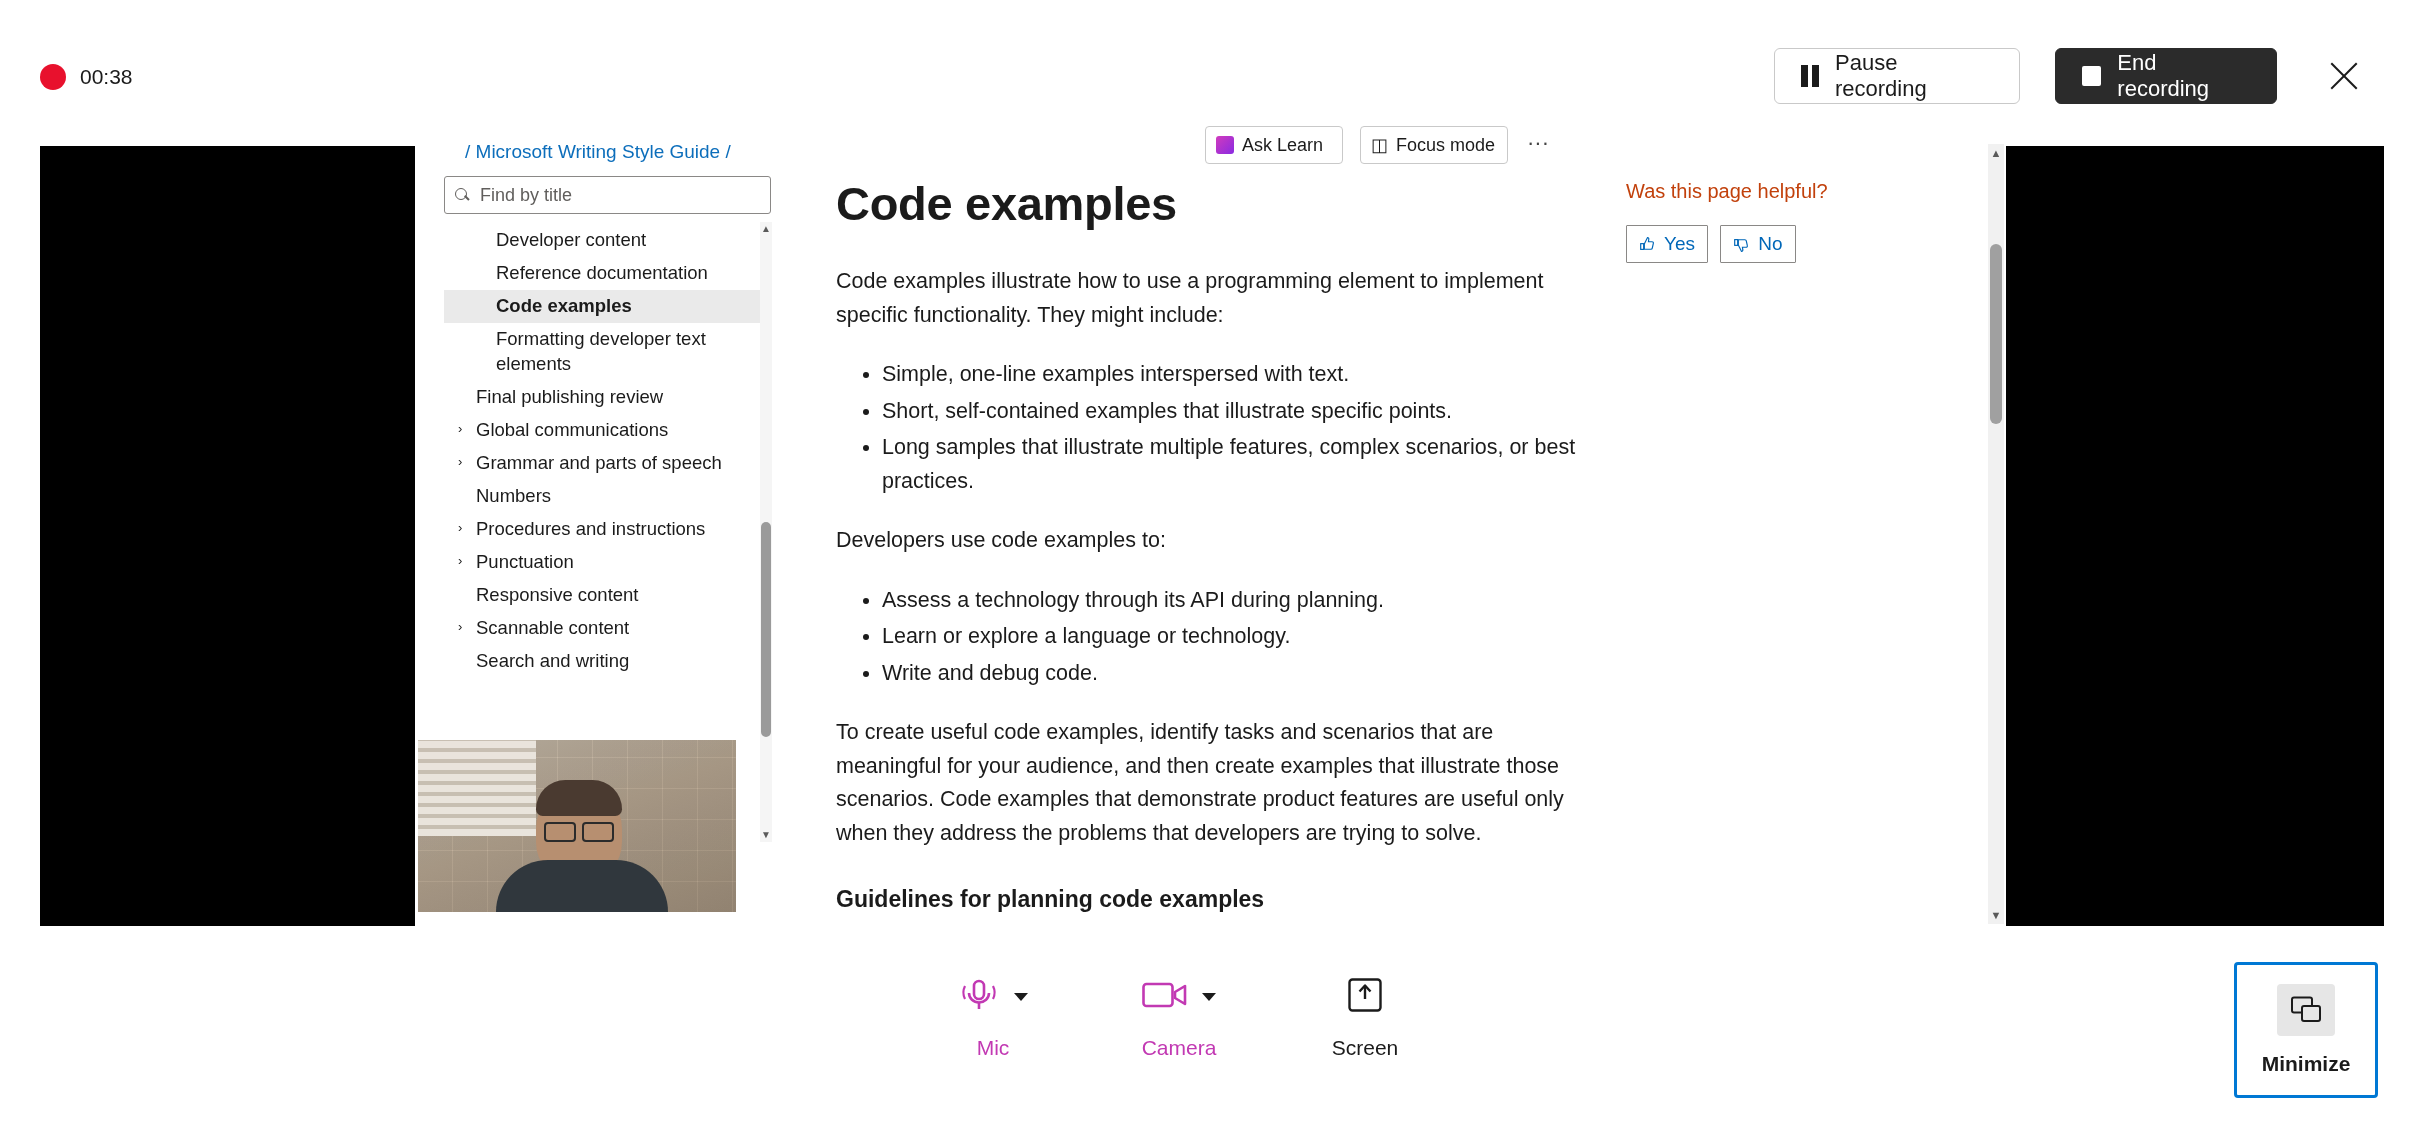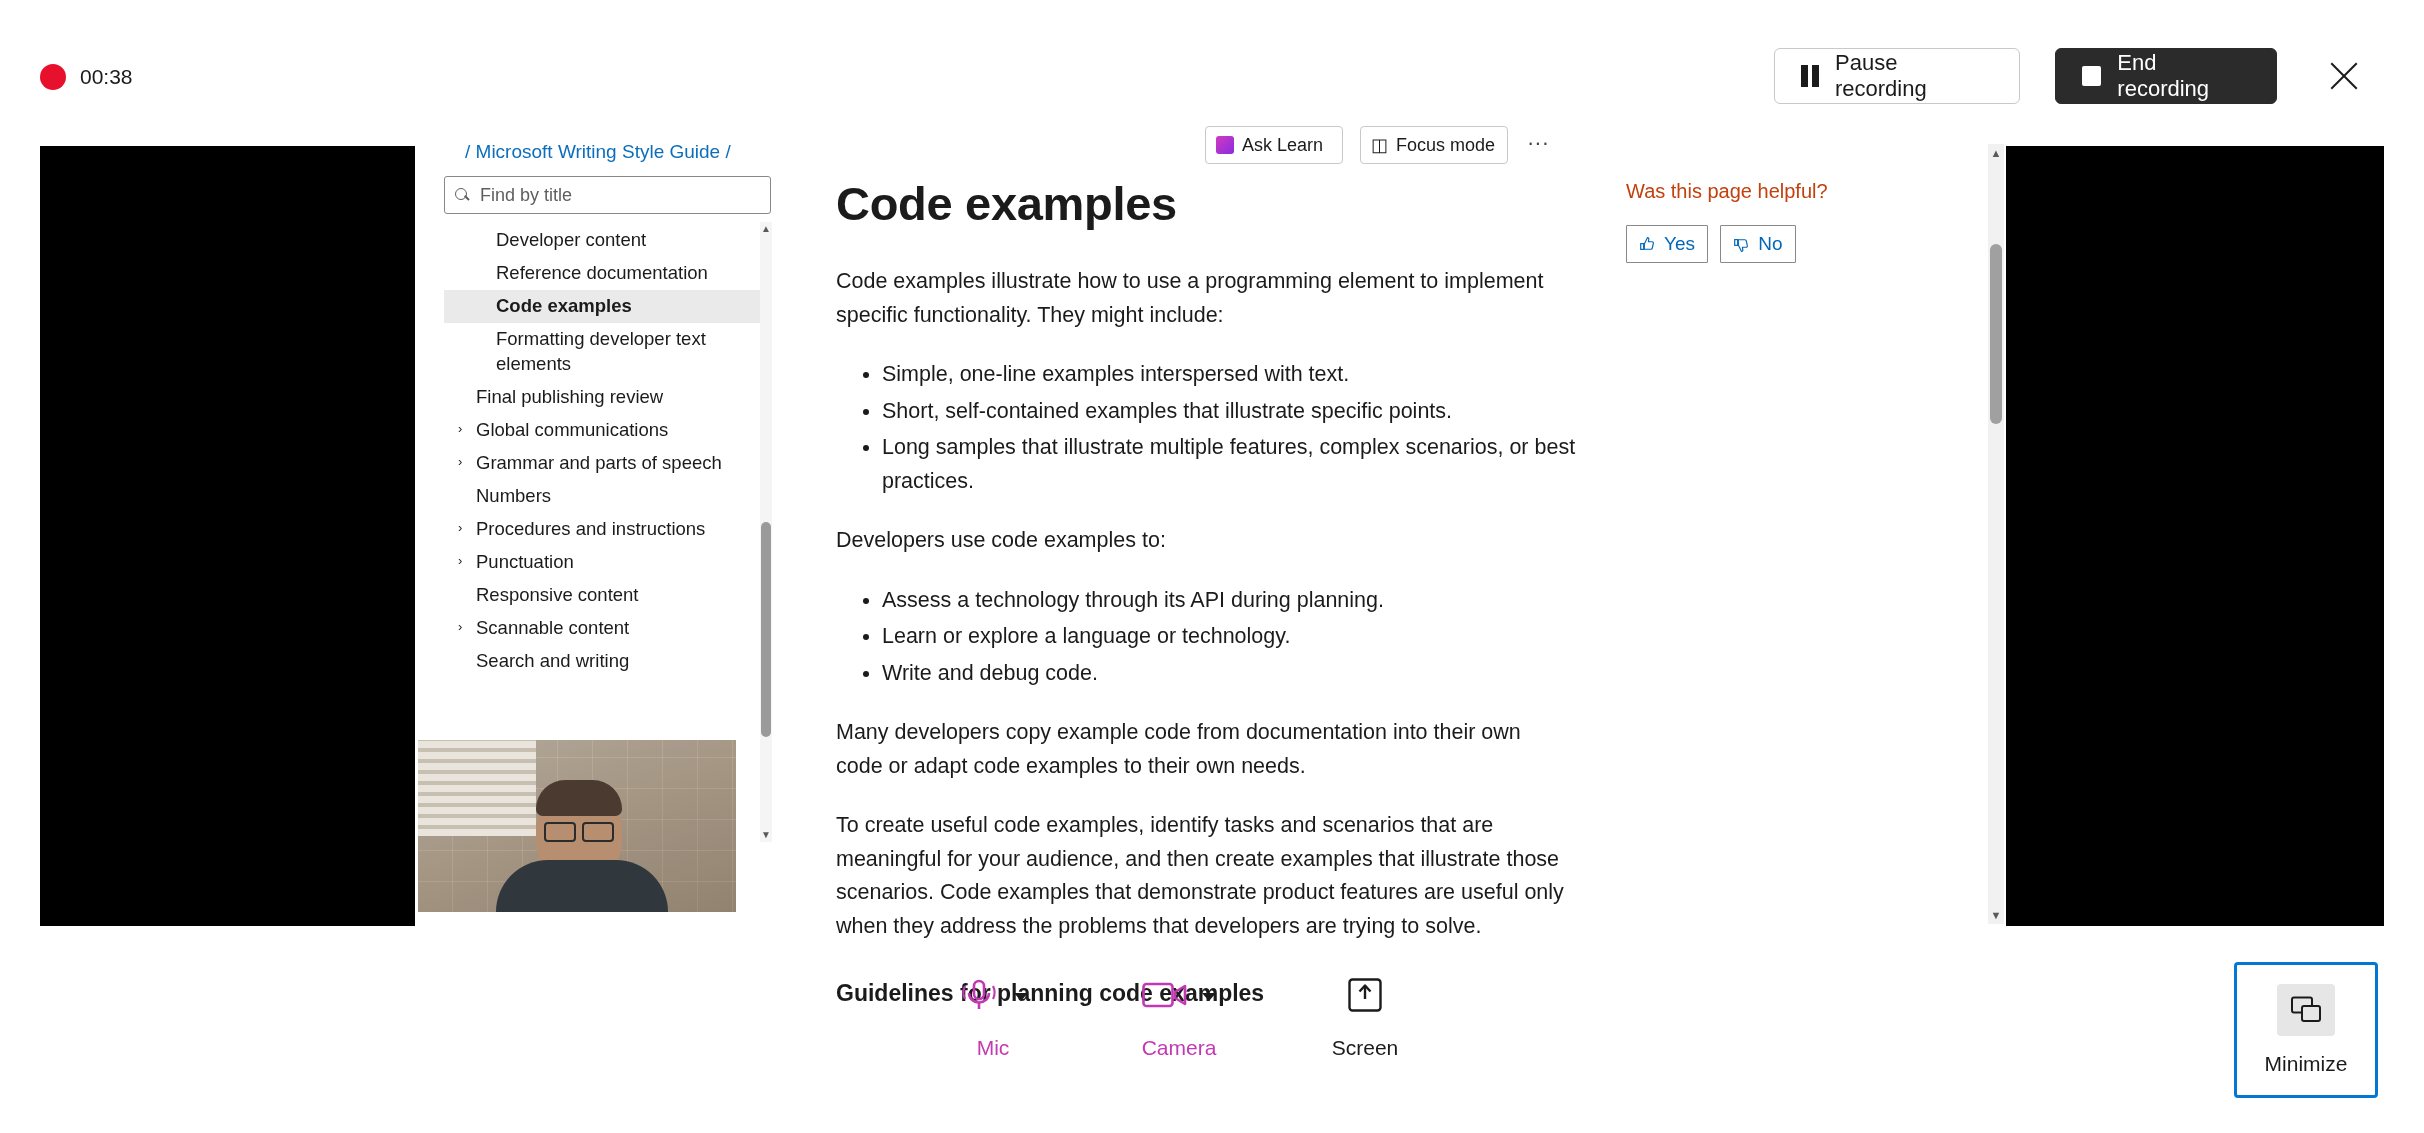--- a/index.html
+++ b/index.html
@@ -367,20 +367,21 @@
   .minimize {
     position: absolute;
     left: 2234px; top: 962px;
     width: 144px; height: 136px;
     border: 3px solid #0078d4;
     border-radius: 4px;
     background: #ffffff;
     display: flex; flex-direction: column; align-items: center; justify-content: center;
     gap: 16px;
     cursor: pointer;
+    font-weight: bold;
   }
   .minimize .iconwrap {
     width: 58px; height: 52px;
     background: #e6e6e6;
     border-radius: 4px;
     display: flex; align-items: center; justify-content: center;
   }
   .minimize .caption { font-size: 21px; color: #1b1b1b; }
 </style>
 </head>
@@ -510,21 +511,20 @@
       <li>Simple, one-line examples interspersed with text.</li>
       <li>Short, self-contained examples that illustrate specific points.</li>
       <li>Long samples that illustrate multiple features, complex scenarios, or best practices.</li>
     </ul>
     <p>Developers use code examples to:</p>
     <ul>
       <li>Assess a technology through its API during planning.</li>
       <li>Learn or explore a language or technology.</li>
       <li>Write and debug code.</li>
     </ul>
-    <p>Many developers copy example code from documentation into their own code or adapt code examples to their own needs.</p>
     <p>To create useful code examples, identify tasks and scenarios that are meaningful for your audience, and then create examples that illustrate those scenarios. Code examples that demonstrate product features are useful only when they address the problems that developers are trying to solve.</p>
     <h2>Guidelines for planning code examples</h2>
   </div>
 
   <div class="feedback">
     <div class="q">Was this page helpful?</div>
     <div class="fb-row">
       <div class="fb-btn">
         <svg width="17" height="17" viewBox="0 0 16 16">
           <path d="M5 7.5 8 1.5c.9 0 1.4.7 1.2 1.6L8.9 5.4h3.4c.8 0 1.4.7 1.2 1.5l-1 4.6c-.1.6-.7 1-1.3 1H5z" fill="none" stroke="#0067b8" stroke-width="1.1"></path>

